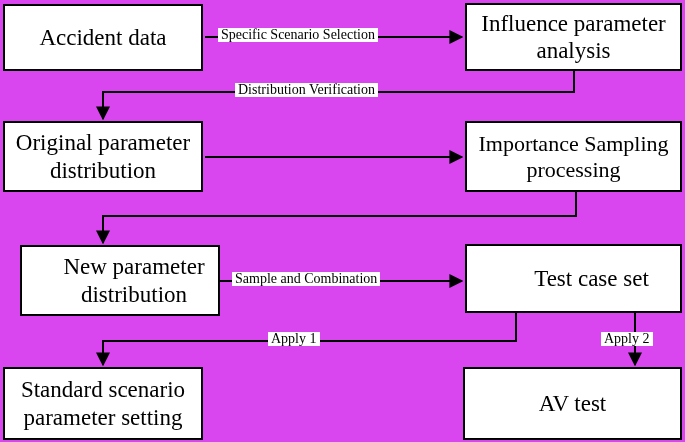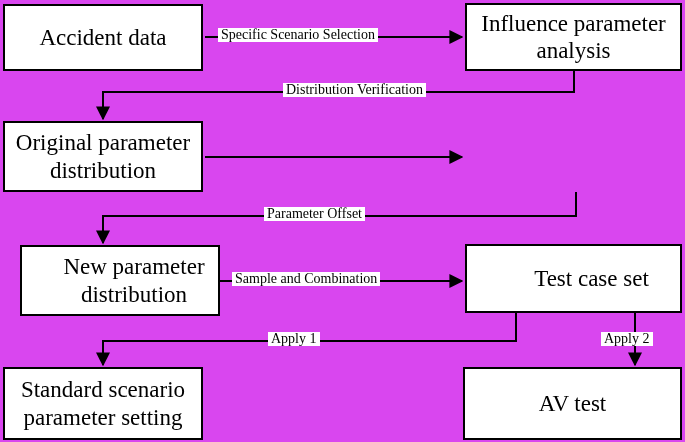--- a/index.html
+++ b/index.html
@@ -87,20 +87,24 @@
   <div class="node n-big" style="left:465px; top:3px; width:217px; height:68px;">
     <span class="node-label">Influence parameter
 analysis</span>
   </div>
 
   <div class="node n-big" style="left:3px; top:121px; width:200px; height:71px;">
     <span class="node-label">Original parameter
 distribution</span>
   </div>
 
+  <div class="node n-med" style="left:465px; top:121px; width:217px; height:71px;">
+    <span class="node-label">Importance Sampling
+processing</span>
+  </div>
 
   <div class="node n-big" style="left:20px; top:245px; width:200px; height:71px;padding-left:28px;">
     <span class="node-label">New parameter
 distribution</span>
   </div>
 
   <div class="node n-big" style="left:465px; top:244px; width:217px; height:69px;padding-left:36px;">
     <span class="node-label">Test case set</span>
   </div>
 
@@ -108,23 +112,22 @@
     <span class="node-label">Standard scenario
 parameter setting</span>
   </div>
 
   <div class="node n-big" style="left:463px; top:367px; width:219px; height:73px;">
     <span class="node-label">AV test</span>
   </div>
 
   <div class="edge-label" style="left:218px; top:28px;">Specific Scenario Selection</div>
 
-  <div class="edge-label" style="left:235px; top:83px;margin-left:48px;">Distribution Verification</div>
+  <div class="edge-label" style="left:235px; top:83px;">Distribution Verification</div>
 
-  <div class="edge-label" style="left:264px; top:207px;">Parameter Offset</div>
 
   <div class="edge-label" style="left:232px; top:272px;">Sample and Combination</div>
 
   <div class="edge-label" style="left:268px; top:332px;">Apply 1</div>
 
   <div class="edge-label" style="left:601px; top:332px;">Apply 2</div>
 
 </div>
 
 </body></html>

